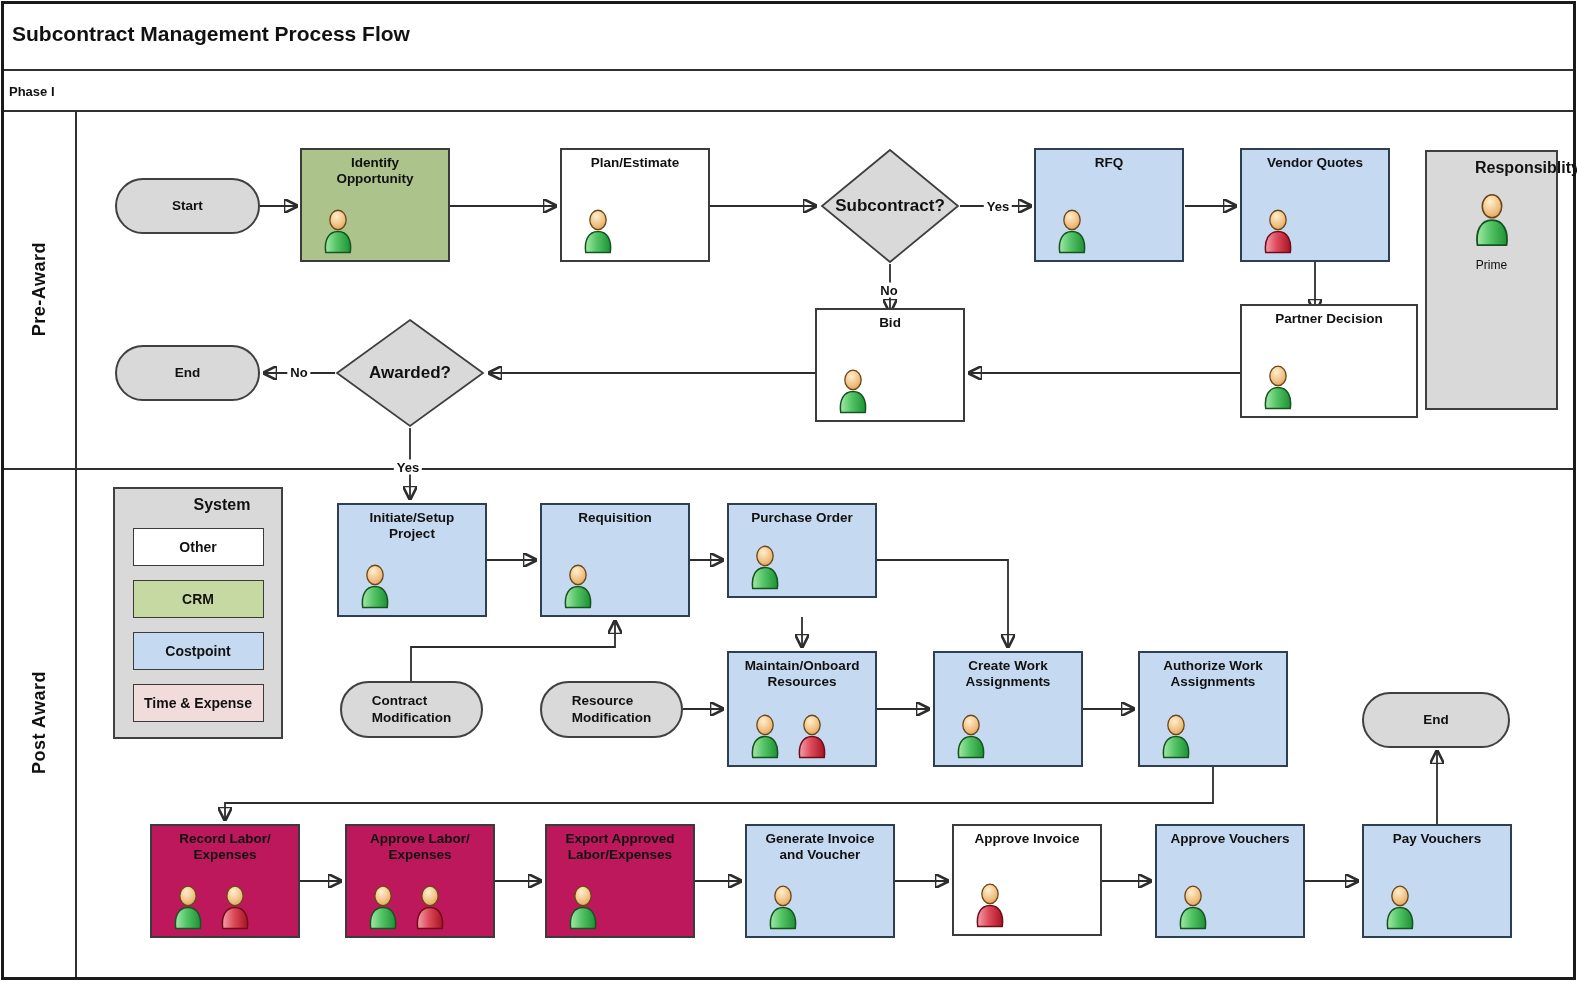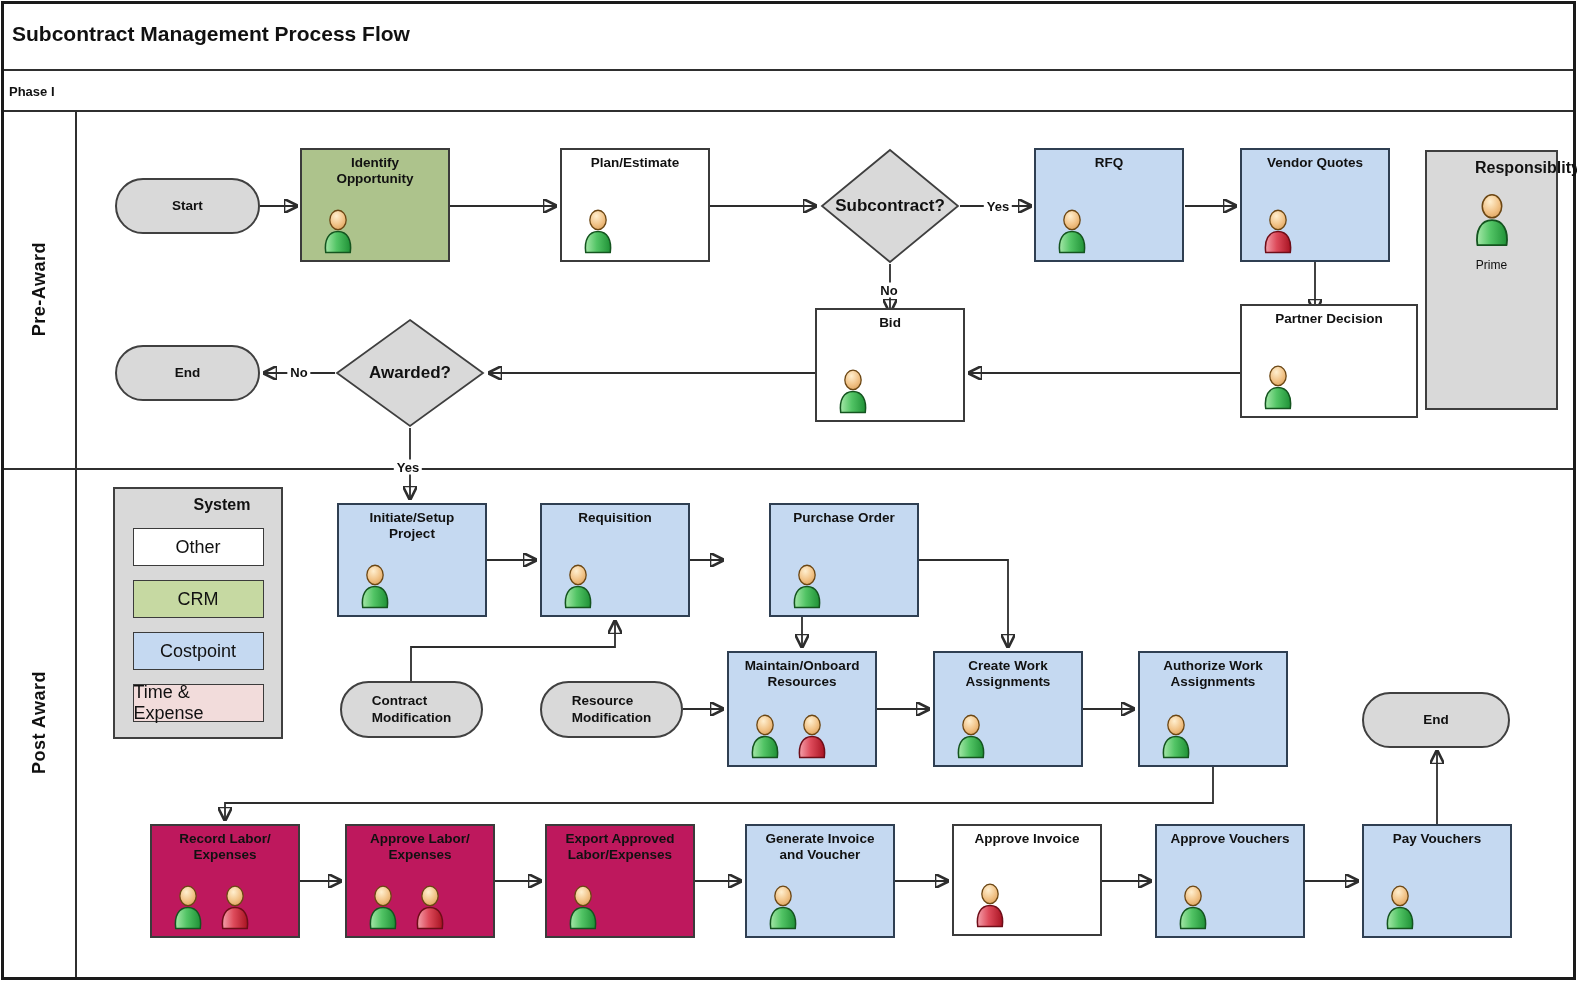--- a/index.html
+++ b/index.html
@@ -30,21 +30,21 @@
   .diamond svg{position:absolute;inset:0;width:100%;height:100%;}
   .diamond-label{position:absolute;inset:0;display:flex;align-items:center;justify-content:center;
         font-size:17px;font-weight:bold;}
   .edge-label{position:absolute;transform:translate(-50%,-50%);background:#fff;padding:0 3px;
         font-size:13px;font-weight:bold;z-index:3;}
   .legend{background:#d9d9d9;border:2px solid #3f3f3f;}
   .legend-title{text-align:center;font-size:16px;font-weight:bold;padding-top:7px;padding-left:48px;}
   .resp-entry{display:flex;flex-direction:column;align-items:center;margin-top:14px;}
   .resp-label{font-size:12px;margin-top:10px;}
   .sw{width:131px;height:38px;margin:14px auto 0;border:1.5px solid #3b3b3b;display:flex;
-      align-items:center;justify-content:center;font-size:18px;font-weight:normal;box-sizing:border-box;}
+      align-items:center;justify-content:center;font-size:14px;font-weight:bold;box-sizing:border-box;}
   .sw-other{background:#ffffff;}
   .sw-crm{background:#c6d9a2;}
   .sw-costpoint{background:#c5d9f1;}
   .sw-te{background:#f2dcdb;}
 </style>
 </head>
 <body>
 
 <div class="page">
 
@@ -247,21 +247,21 @@
 
   <div class="node blue" style="left:540px;top:503px;width:150px;height:114px">
     <div class="node-label">Requisition</div>
     <div class="persons">
         <svg class="person" viewBox="0 0 36 40">
           <use href="#person-green"></use>
         </svg>
       </div>
   </div>
 
-  <div class="node blue" style="left:769px;top:503px;width:150px;height:114px">
+  <div class="node blue" style="left:727px;top:503px;width:150px;height:95px">
     <div class="node-label">Purchase Order</div>
     <div class="persons">
         <svg class="person" viewBox="0 0 36 40">
           <use href="#person-green"></use>
         </svg>
       </div>
   </div>
 
   <div class="pill" style="left:340px;top:681px;width:143px;height:57px">
     <span>Contract

